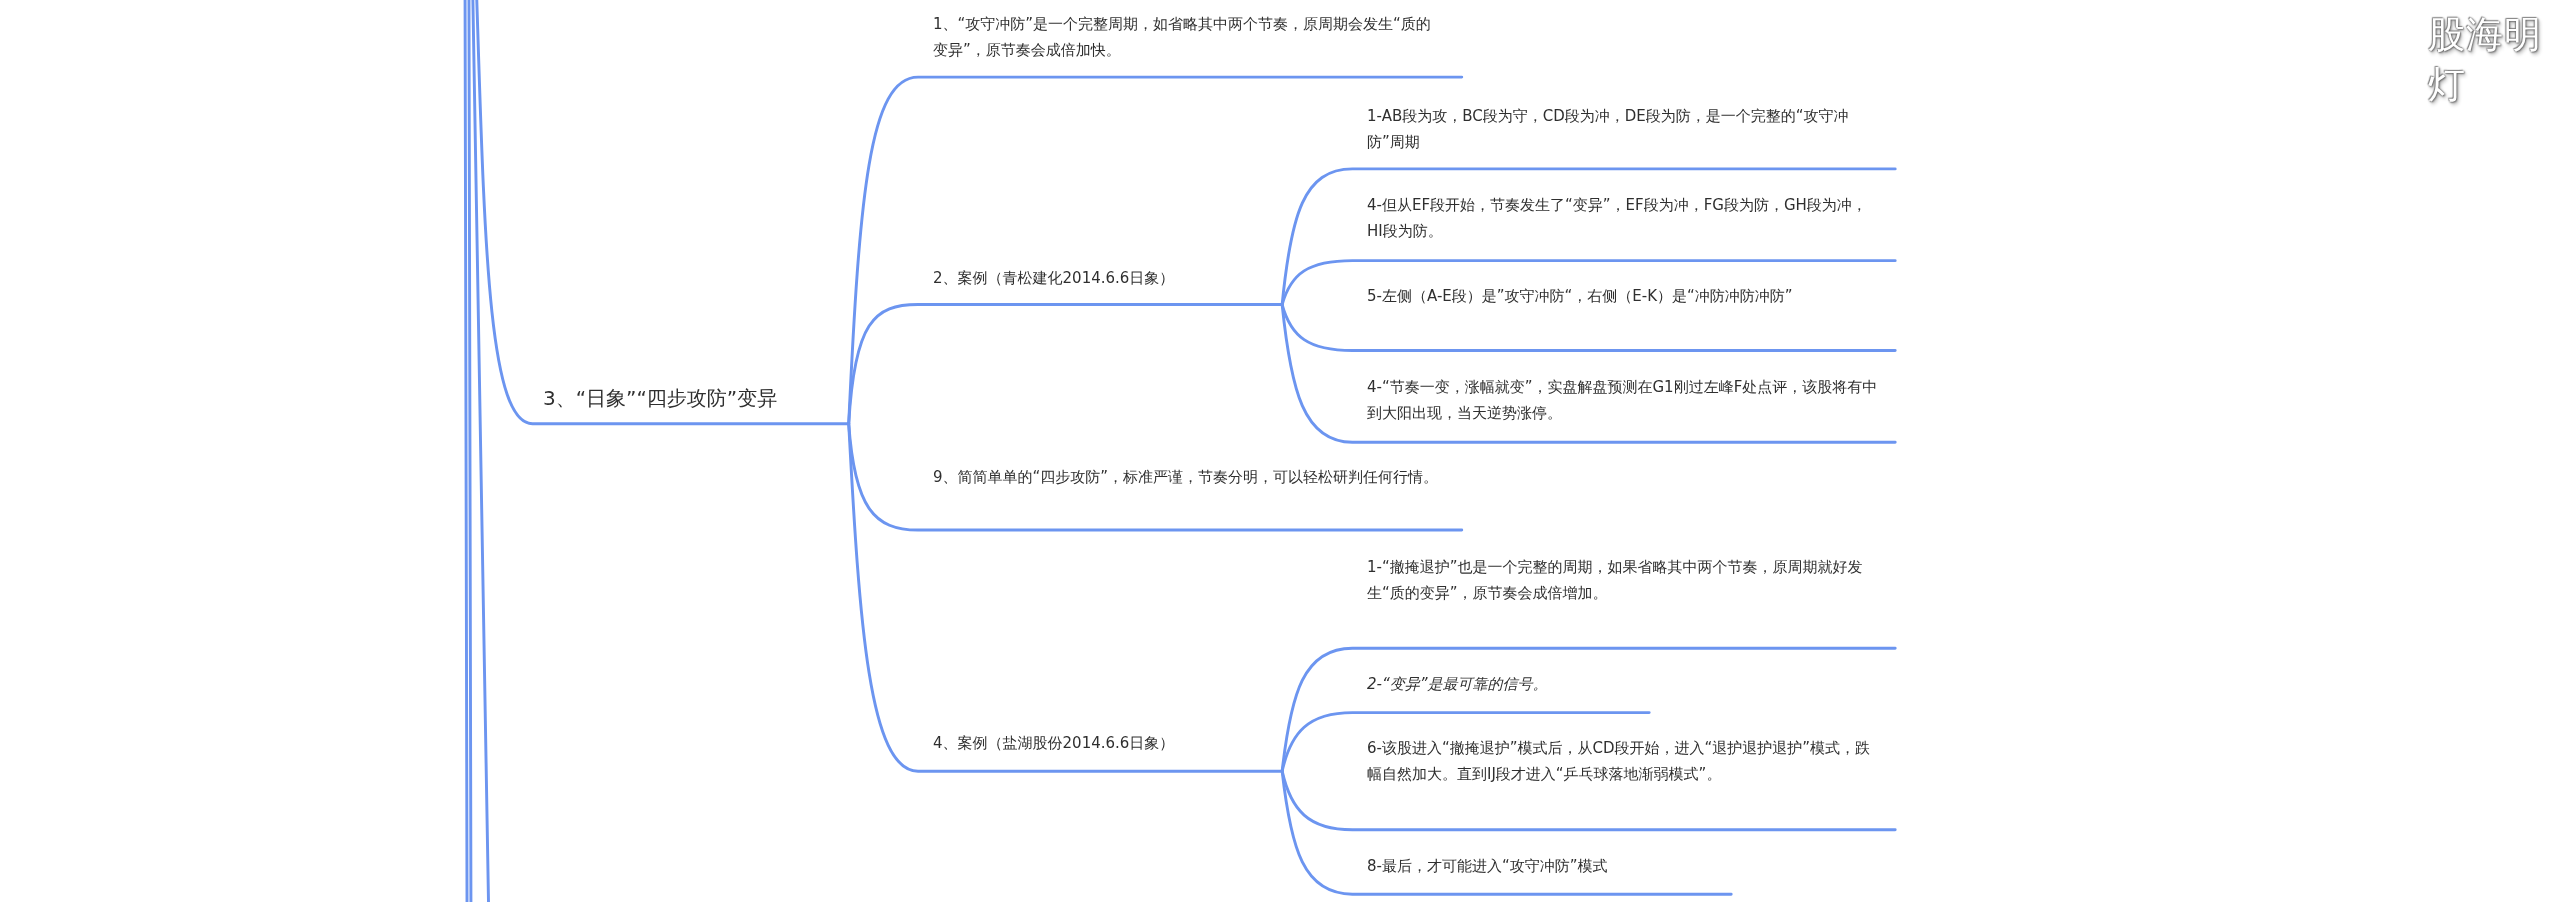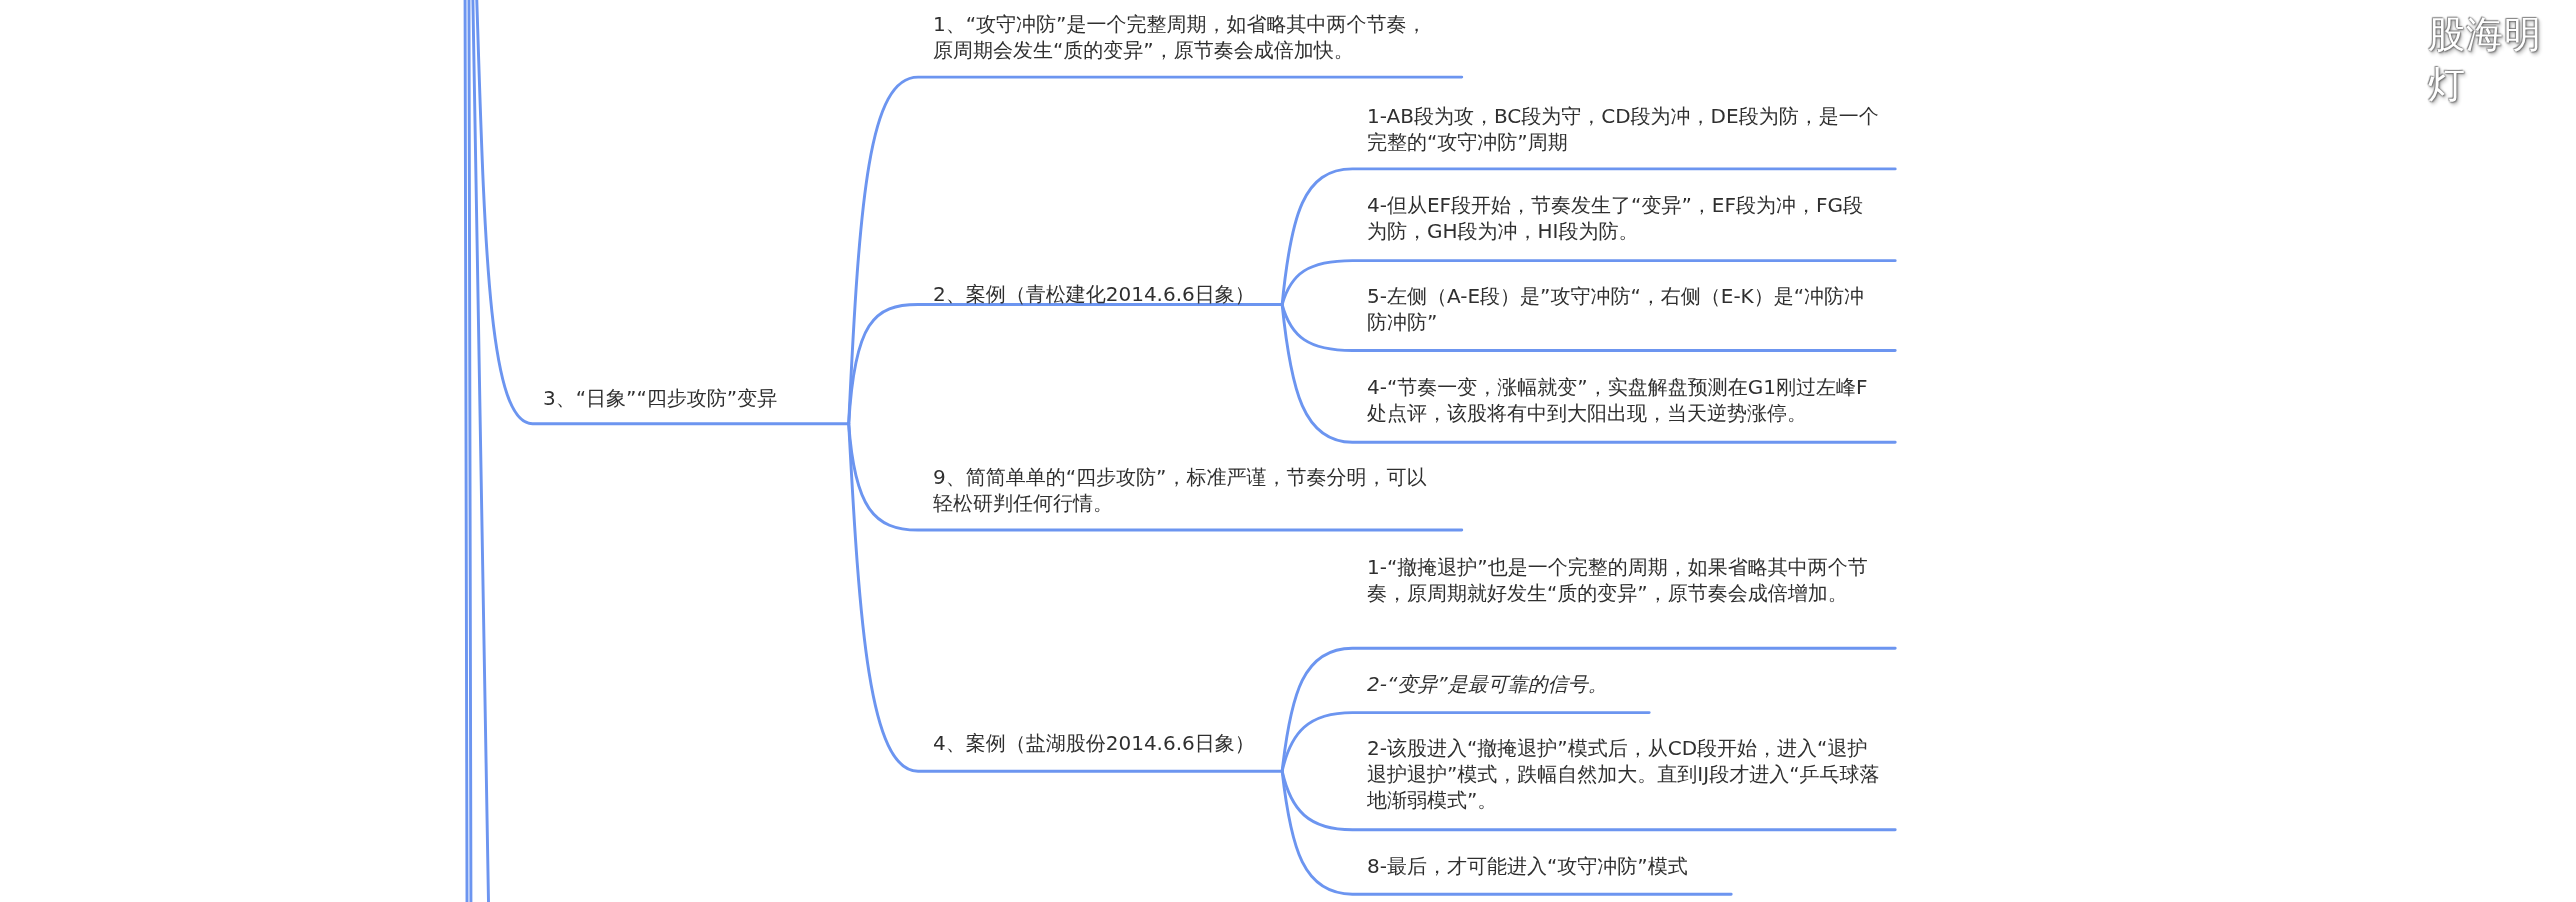--- a/index.html
+++ b/index.html
@@ -1,19 +1,19 @@
 <!DOCTYPE html>
 <html><head>
 <meta charset="utf-8">
 <style>
   html, body { margin: 0; padding: 0; background: #ffffff; }
   body { width: 2576px; height: 902px; position: relative; overflow: hidden;
          font-family: "DejaVu Sans", "Liberation Sans", sans-serif; color: #333333; }
   svg.links { position: absolute; left: 0; top: 0; width: 2576px; height: 902px; }
-  .node { position: absolute; font-size: 20px; line-height: 26px; color: #2f2f2f; white-space: normal; }
+  .node { position: absolute; font-size: 15px; line-height: 26px; color: #2f2f2f; white-space: normal; }
   .root { font-size: 20px; }
   .watermark { position: absolute; left: 2428px; top: 9.8px; font-size: 37px; font-weight: normal;
                color: #ffffff; letter-spacing: 1px;
                text-shadow: 0 0 2px #555, 1px 1px 2px #777, -1px -1px 1px #999, 2px 2.9px 3.9px #bbb; }
 </style>
 </head>
 <body>
 
 <svg class="links" viewBox="0 0 2638 924">
   <g fill="none" stroke="#6c95f0" stroke-width="3" stroke-linecap="round">
@@ -40,28 +40,28 @@
     <path d="M1313 790 C 1322 870, 1335 916, 1385 916 L 1773 916"></path>
   </g>
 </svg>
 
 <div class="watermark">股海明灯</div>
 
 <div class="node root" style="left:543px; top:385px; width:312px;">3、“日象”“四步攻防”变异</div>
 
 <div class="node" style="left:933px; top:10.7px; width:508px;">1、“攻守冲防”是一个完整周期，如省略其中两个节奏，原周期会发生“质的变异”，原节奏会成倍加快。</div>
 
-<div class="node" style="left:933px; top:265px; width:352px;margin-top:16px;">2、案例（青松建化2014.6.6日象）</div>
+<div class="node" style="left:933px; top:265px; width:352px;">2、案例（青松建化2014.6.6日象）</div>
 
 <div class="node" style="left:1367px; top:103px; width:513px;">1-AB段为攻，BC段为守，CD段为冲，DE段为防，是一个完整的“攻守冲防”周期</div>
 <div class="node" style="left:1367px; top:192px; width:513px;">4-但从EF段开始，节奏发生了“变异”，EF段为冲，FG段为防，GH段为冲，HI段为防。</div>
 <div class="node" style="left:1367px; top:283px; width:513px;">5-左侧（A-E段）是”攻守冲防“，右侧（E-K）是“冲防冲防冲防”</div>
 <div class="node" style="left:1367px; top:374px; width:513px;">4-“节奏一变，涨幅就变”，实盘解盘预测在G1刚过左峰F处点评，该股将有中到大阳出现，当天逆势涨停。</div>
 
 <div class="node" style="left:933px; top:464px; width:508px;">9、简简单单的“四步攻防”，标准严谨，节奏分明，可以轻松研判任何行情。</div>
 
 <div class="node" style="left:933px; top:730px; width:352px;">4、案例（盐湖股份2014.6.6日象）</div>
 
 <div class="node" style="left:1367px; top:554px; width:518px;">1-“撤掩退护”也是一个完整的周期，如果省略其中两个节奏，原周期就好发生“质的变异”，原节奏会成倍增加。</div>
 <div class="node" style="left:1367px; top:671px; width:518px;font-style:italic;">2-“变异”是最可靠的信号。</div>
-<div class="node" style="left:1367px; top:735px; width:518px;">2-该股进入“撤掩退护”模式后，从CD段开始，进入“退护退护退护”模式，跌幅自然加大。直到IJ段才进入“乒乓球落地渐弱模式”。</div>
+<div class="node" style="left:1367px; top:735px; width:518px;">6-该股进入“撤掩退护”模式后，从CD段开始，进入“退护退护退护”模式，跌幅自然加大。直到IJ段才进入“乒乓球落地渐弱模式”。</div>
 <div class="node" style="left:1367px; top:853px; width:518px;">8-最后，才可能进入“攻守冲防”模式</div>
 
 
 </body></html>

